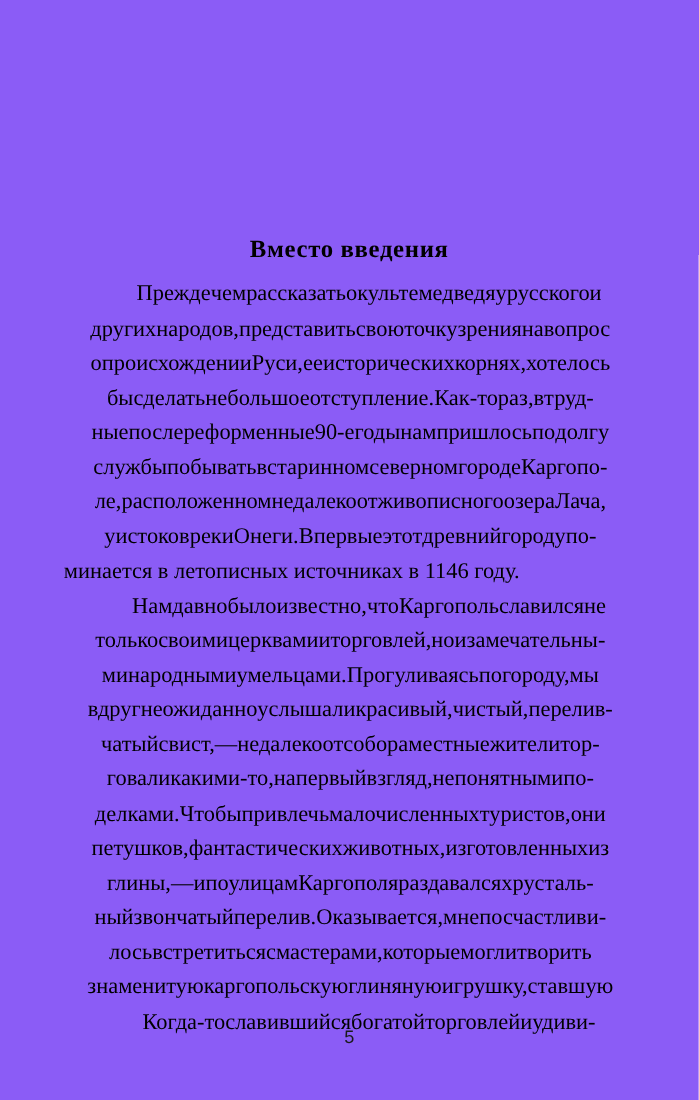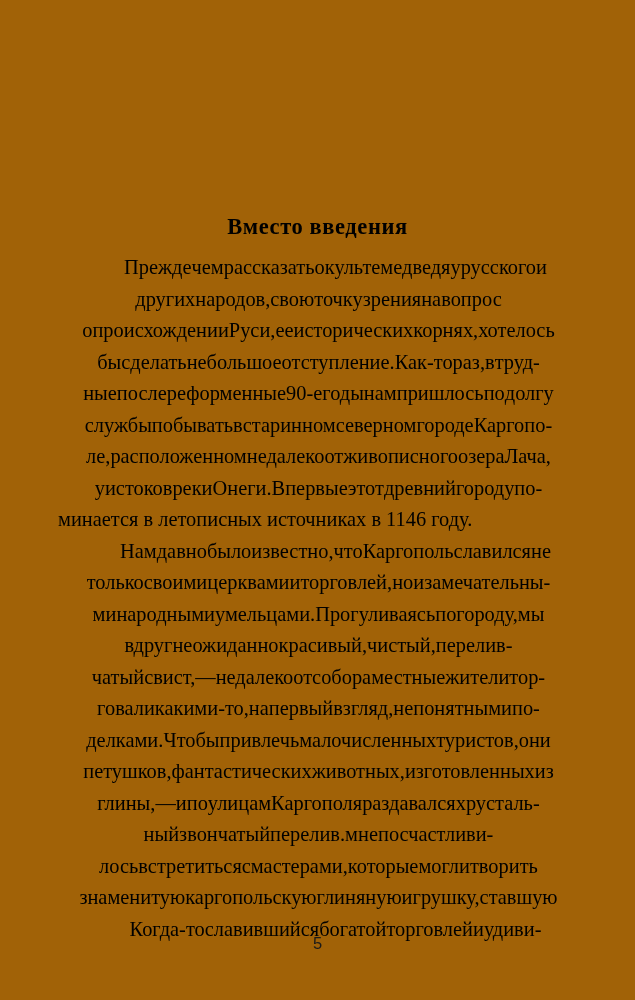--- a/index.html
+++ b/index.html
@@ -17,21 +17,21 @@
     color: #000000;
     -webkit-font-smoothing: antialiased;
   }
 
   .page {
     position: absolute;
     left: 0;
     top: 0;
     width: 635px;
     height: 1000px;
-    background: #a16207;
+    background: #8b5cf6;
   }
 
   
   .chapter-title {
     position: absolute;
     left: 0;
     top: 198px;
     width: 635px;
     text-align: center;
     font-family: "Liberation Serif", "DejaVu Serif", serif;
@@ -123,20 +123,21 @@
           <span class="w">о</span>
           <span class="w">культе</span>
           <span class="w">медведя</span>
           <span class="w">у</span>
           <span class="w">русского</span>
           <span class="w">и</span>
         </span>
         <span class="line j">
           <span class="w">других</span>
           <span class="w">народов,</span>
+          <span class="w">представить</span>
           <span class="w">свою</span>
           <span class="w">точку</span>
           <span class="w">зрения</span>
           <span class="w">на</span>
           <span class="w">вопрос</span>
         </span>
         <span class="line j">
           <span class="w">о</span>
           <span class="w">происхождении</span>
           <span class="w">Руси,</span>
@@ -222,20 +223,21 @@
           <span class="w">народными</span>
           <span class="w">умельцами.</span>
           <span class="w">Прогуливаясь</span>
           <span class="w">по</span>
           <span class="w">городу,</span>
           <span class="w">мы</span>
         </span>
         <span class="line j">
           <span class="w">вдруг</span>
           <span class="w">неожиданно</span>
+          <span class="w">услышали</span>
           <span class="w">красивый,</span>
           <span class="w">чистый,</span>
           <span class="w">перелив-</span>
         </span>
         <span class="line j">
           <span class="w">чатый</span>
           <span class="w">свист,</span>
           <span class="w">—</span>
           <span class="w">недалеко</span>
           <span class="w">от</span>
@@ -275,20 +277,21 @@
           <span class="w">по</span>
           <span class="w">улицам</span>
           <span class="w">Каргополя</span>
           <span class="w">раздавался</span>
           <span class="w">хрусталь-</span>
         </span>
         <span class="line j">
           <span class="w">ный</span>
           <span class="w">звончатый</span>
           <span class="w">перелив.</span>
+          <span class="w">Оказывается,</span>
           <span class="w">мне</span>
           <span class="w">посчастливи-</span>
         </span>
         <span class="line j">
           <span class="w">лось</span>
           <span class="w">встретиться</span>
           <span class="w">с</span>
           <span class="w">мастерами,</span>
           <span class="w">которые</span>
           <span class="w">могли</span>

